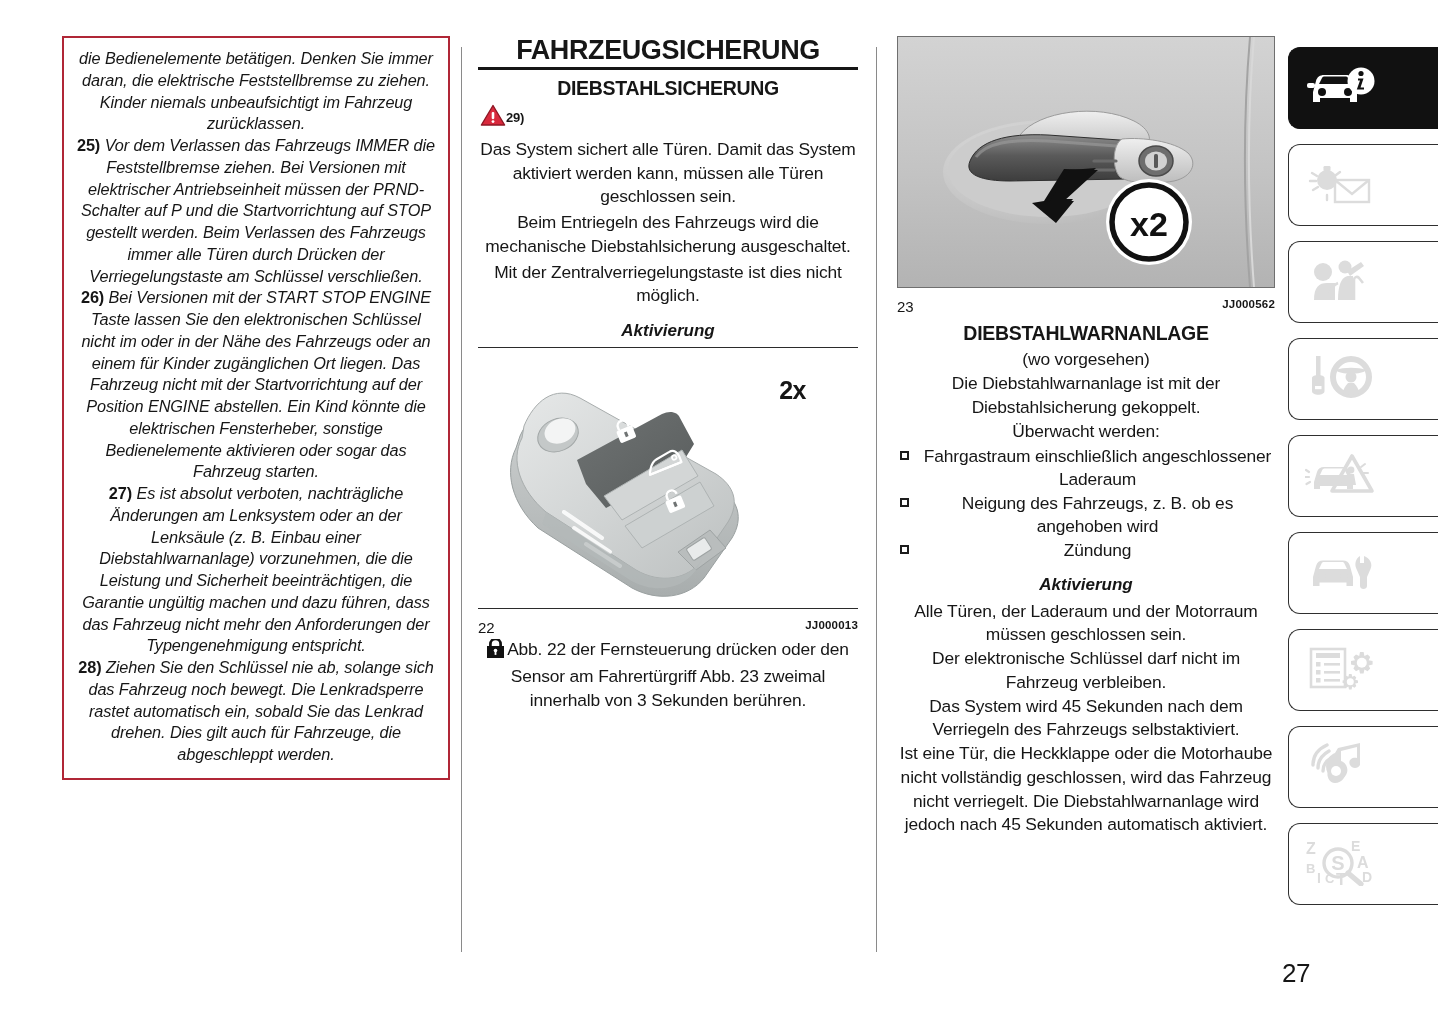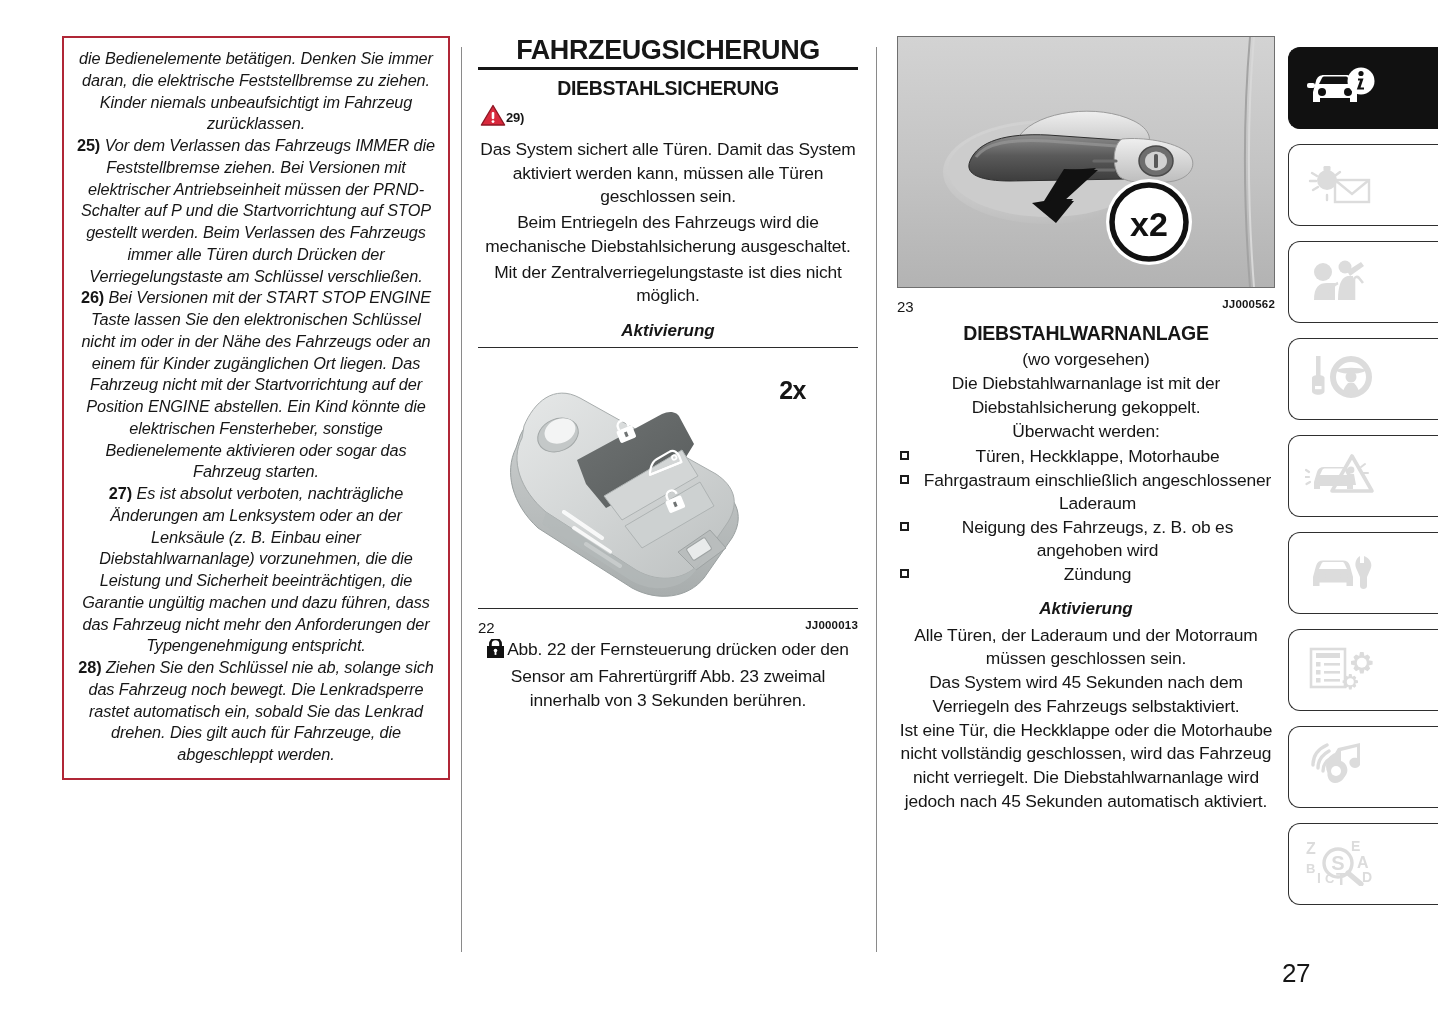--- a/index.html
+++ b/index.html
@@ -404,28 +404,28 @@
       <span class="fig-num">23</span>
       <span class="fig-code">JJ000562</span>
     </div>
 
     <h2 class="section">DIEBSTAHLWARNANLAGE</h2>
     <p class="body tight">(wo vorgesehen)</p>
     <p class="body tight">Die Diebstahlwarnanlage ist mit der Diebstahlsicherung gekoppelt.</p>
     <p class="body tight">Überwacht werden:</p>
 
     <ul class="squares">
-      <li>Türen, Heckklappe, Motorhaube</li>
       <li>Fahrgastraum einschließlich angeschlossener Laderaum</li>
       <li>Neigung des Fahrzeugs, z. B. ob es angehoben wird</li>
       <li>Zündung</li>
     </ul>
 
     <h3 class="subsection">Aktivierung</h3>
     <p class="body tight">Alle Türen, der Laderaum und der Motorraum müssen geschlossen sein.</p>
+    <p class="body tight">Der elektronische Schlüssel darf nicht im Fahrzeug verbleiben.</p>
     <p class="body tight">Das System wird 45 Sekunden nach dem Verriegeln des Fahrzeugs selbstaktiviert.</p>
     <p class="body tight">Ist eine Tür, die Heckklappe oder die Motorhaube nicht vollständig geschlossen, wird das Fahrzeug nicht verriegelt. Die Diebstahlwarnanlage wird jedoch nach 45 Sekunden automatisch aktiviert.</p>
 
   </div>
 
   <div class="sidebar">
 
     <div class="tab active">
       <span>
         <svg width="72" height="48" viewBox="0 0 72 48">

